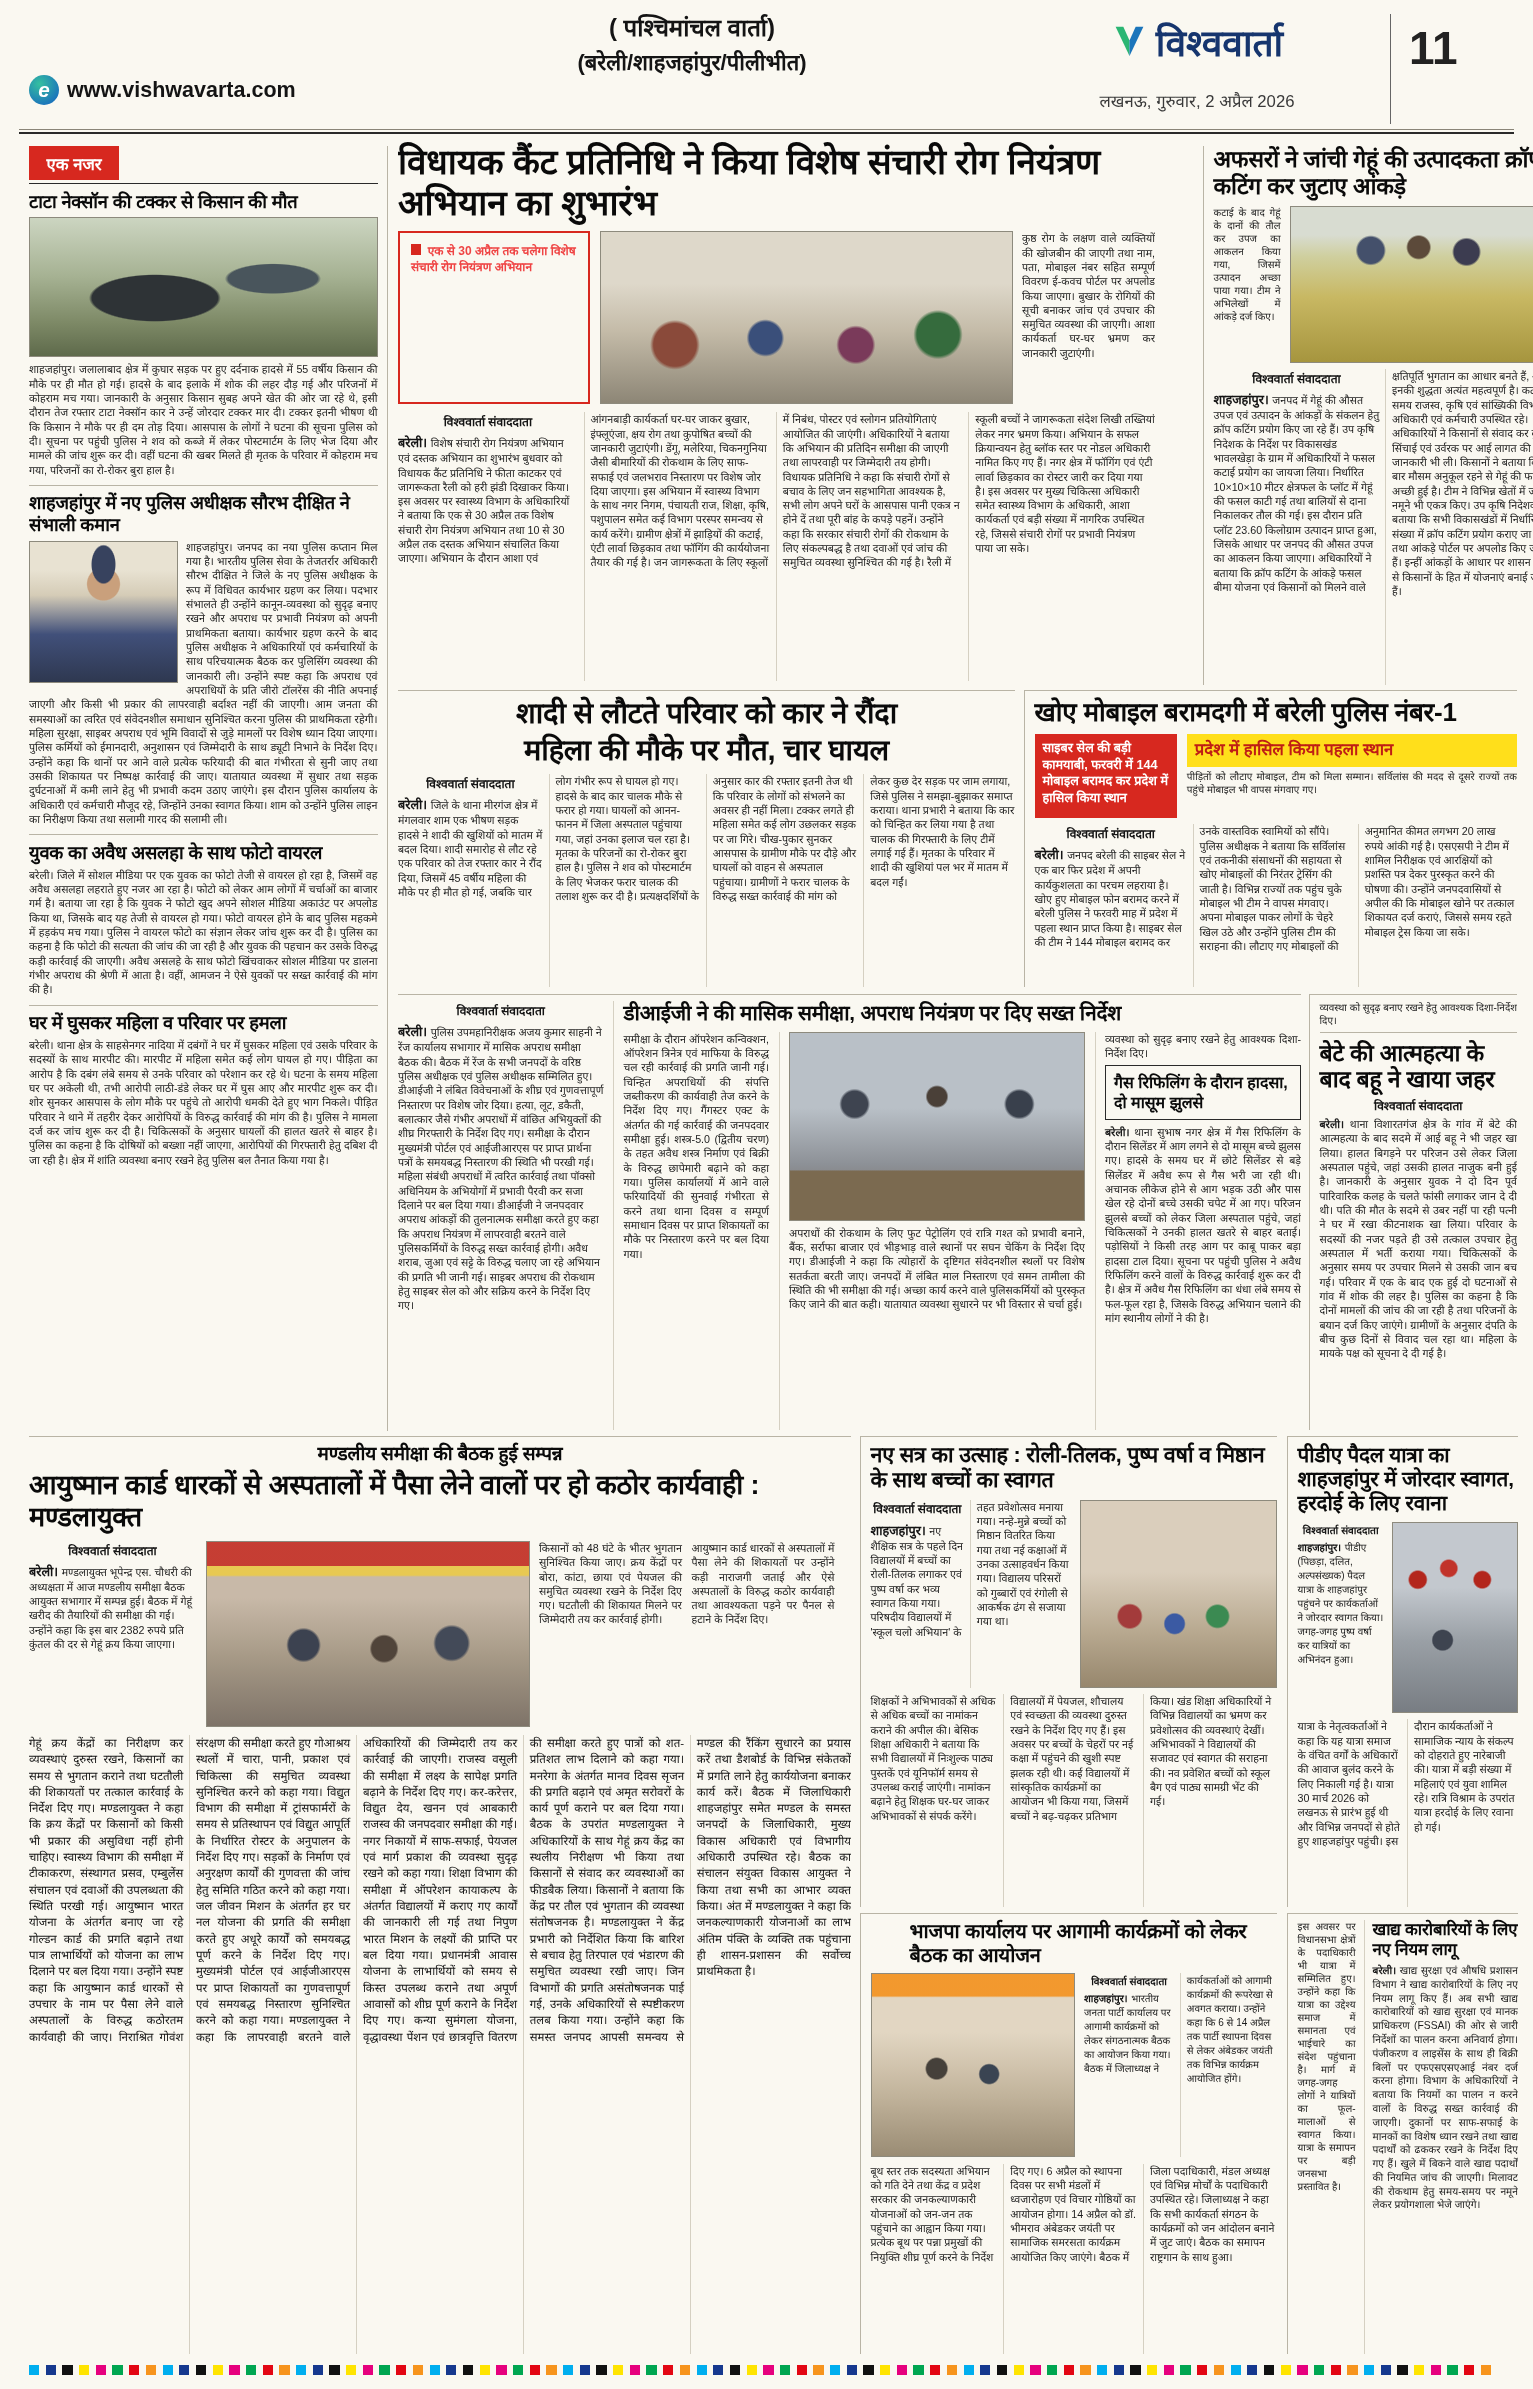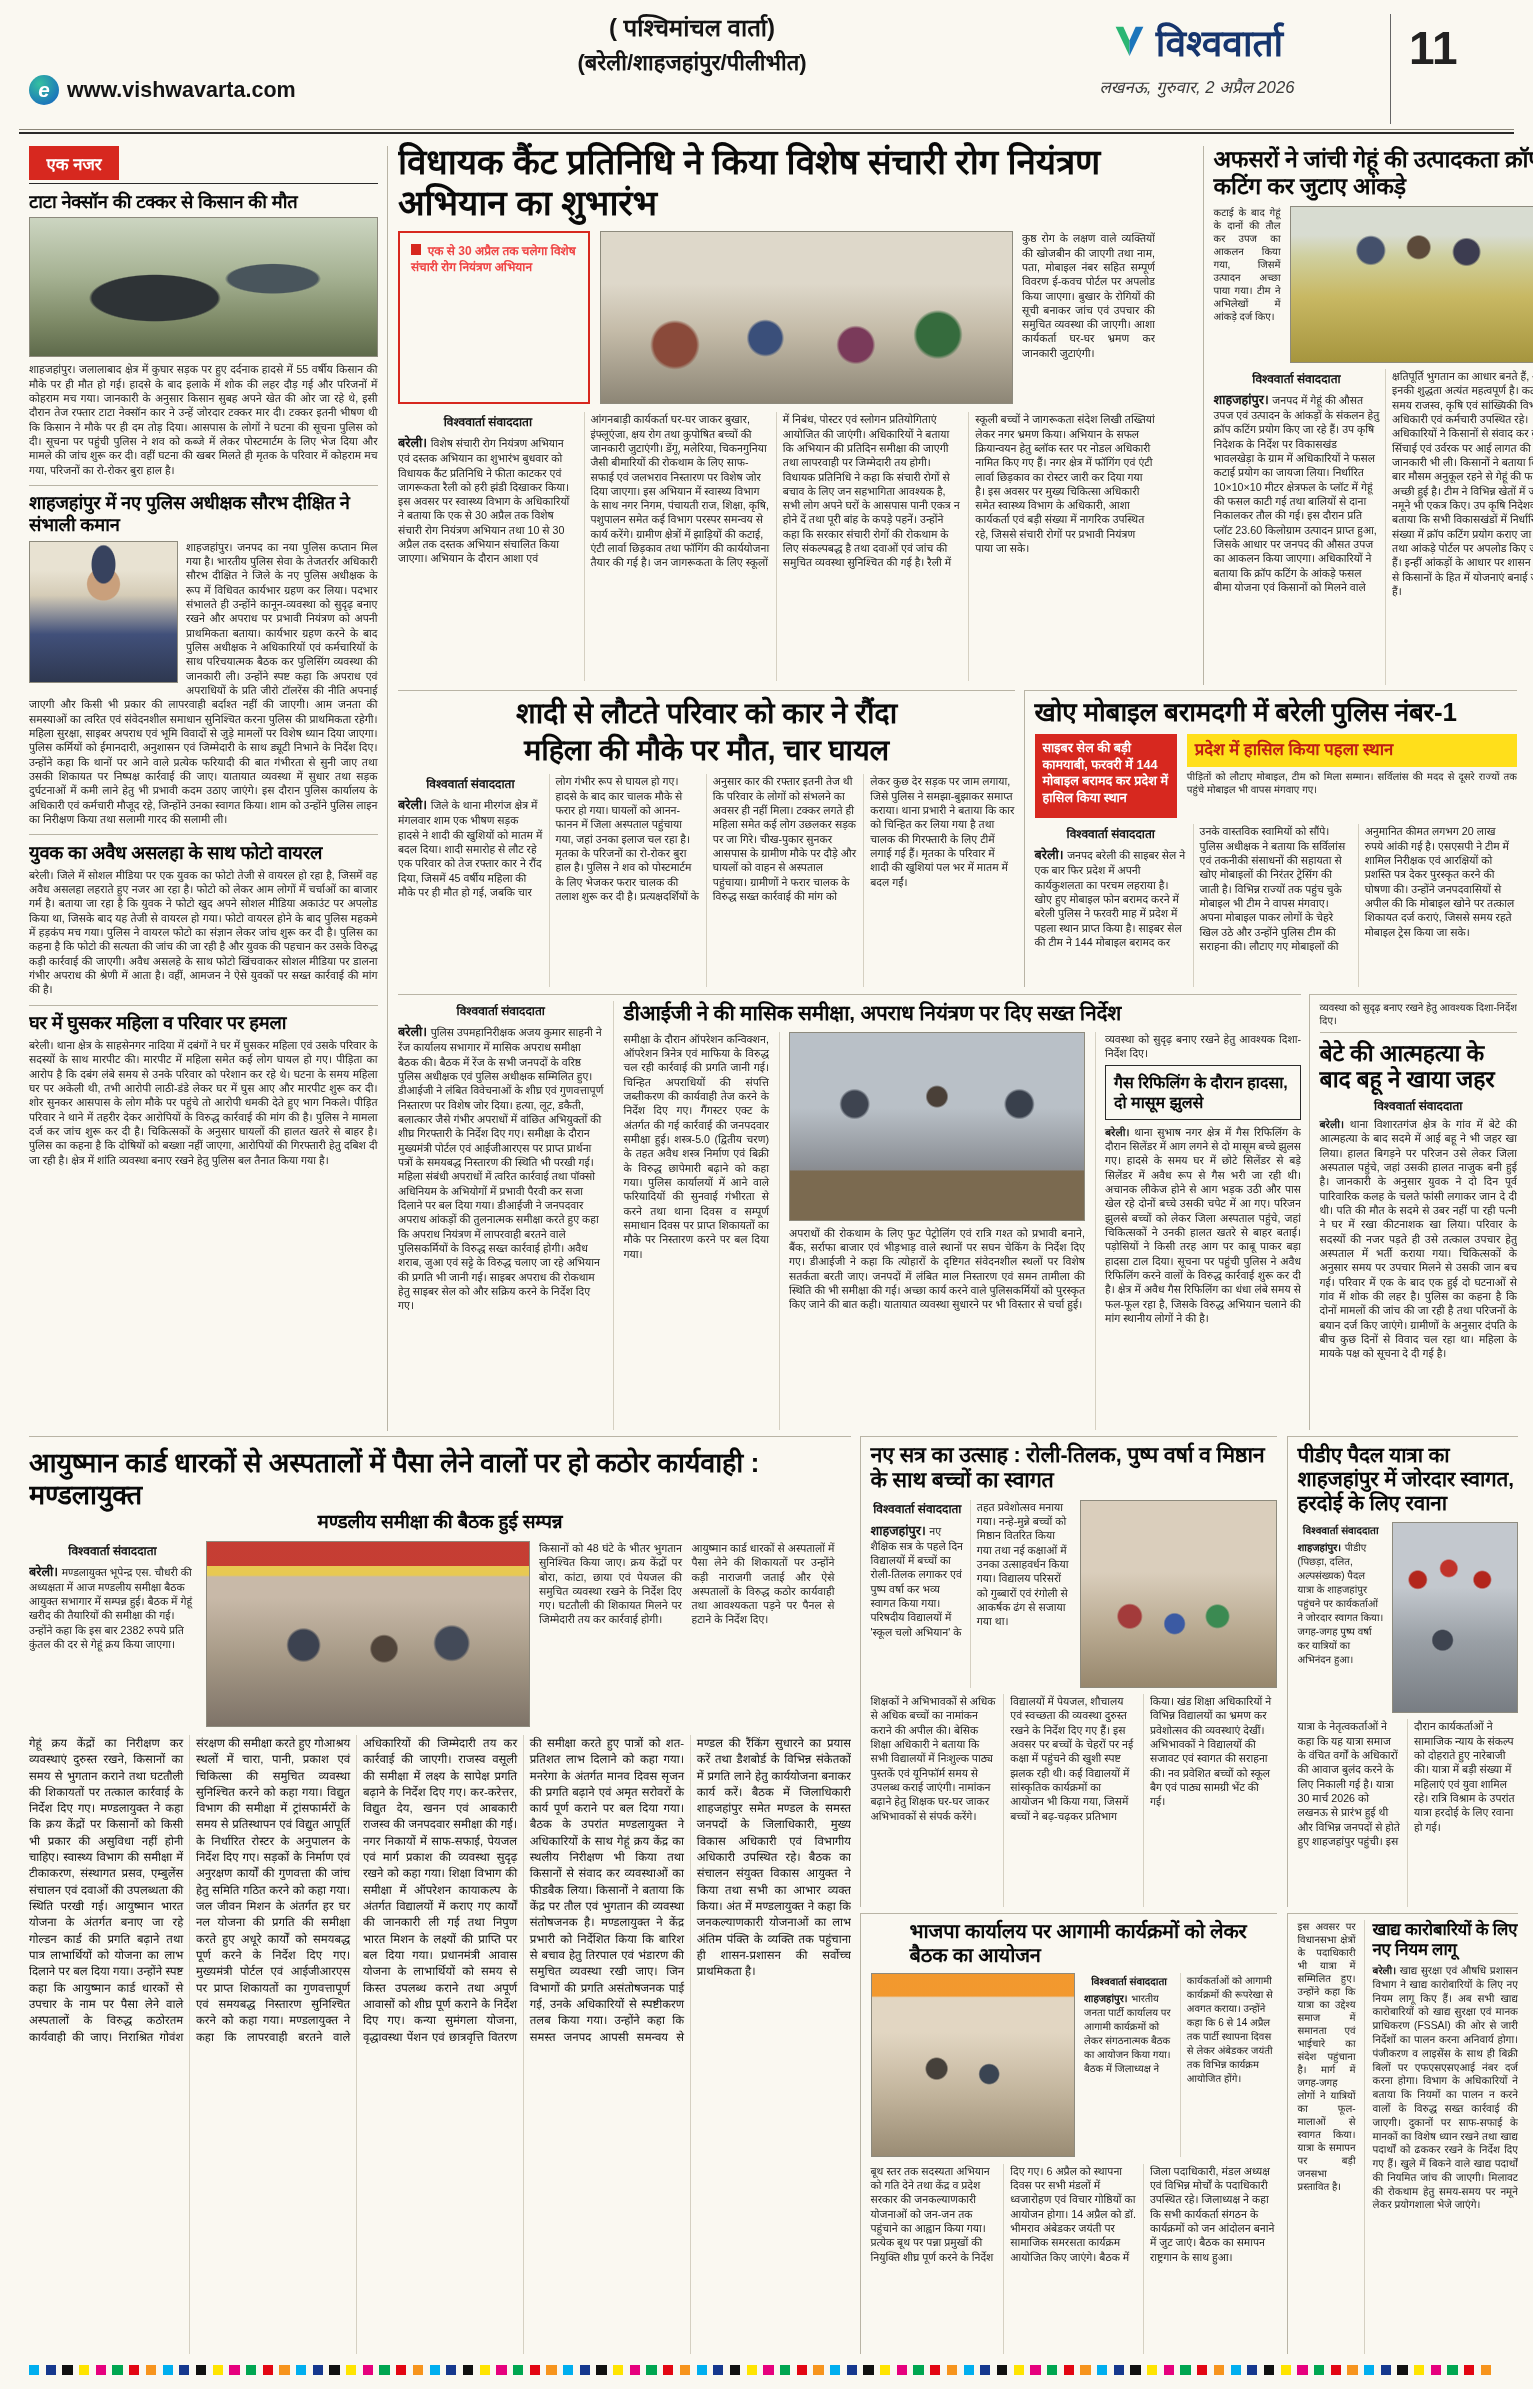--- a/index.html
+++ b/index.html
@@ -81,21 +81,21 @@
   .h-center { position:absolute; left:342px; top:9.5px; width:700px; text-align:center; }
   .h-t1 { font-size:24px; font-weight:bold; }
   .h-t2 { font-size:22px; font-weight:bold; margin-top:3.2px; }
   .h-left { position:absolute; left:29px; top:75px; display:flex; gap:8px; align-items:center; }
   .globe { width:30px; height:30px; border-radius:50%; background:radial-gradient(circle at 35% 30%, #35c0a0, #1b75bb 75%);
            color:#fff; font-weight:bold; font-size:20.7px; display:flex; align-items:center; justify-content:center; font-style:italic; }
   .site { font-size:21.5px; font-weight:bold; }
   .h-right { position:absolute; left:1018px; top:16px; width:358px; text-align:center; }
   .mh-row { display:flex; align-items:center; justify-content:center; gap:8px; }
   .masthead { font-size:37px; font-weight:bold; color:var(--c-navy,#16356e); }
-  .h-date { font-size:16.7px; color:#3a3a3a; margin-top:8px;font-style:italic; }
+  .h-date { font-size:16.7px; color:#3a3a3a; margin-top:22px; }
   .h-vr { position:absolute; left:1390px; top:14.3px; height:110px; border-left:1.6px solid #666; }
   .pageno { position:absolute; left:1409px; top:20.7px; font-size:46px; font-weight:bold; color:#222; }
   .h-rule { position:absolute; left:19px; width:1495px; top:132px; border-top:2.4px solid #2a2a2a; }
   .h-rule2 { position:absolute; left:19px; width:1495px; top:129px; border-top:0.8px solid #8a8578; }
   .foot-marks { position:absolute; left:29px; top:2365px; width:1476px; display:flex; gap:6.4px; }
   .regsq { width:10.3px; height:10.3px; flex:none; }
 </style>
 </head>
 <body>
 
@@ -225,22 +225,22 @@
   </div>
 
   <div class="blk bt bl" style="left:1309px; top:994px; width:208px; height:436px;">
     <p class="jt jt-sm" style="border-bottom:0.8px solid #b9b4a5; padding-bottom:4.8px;">व्यवस्था को सुदृढ़ बनाए रखने हेतु आवश्यक दिशा-निर्देश दिए।</p>
     <div class="hd" style="font-size:23px; margin:6.4px 0 3.2px;">बेटे की आत्महत्या के बाद बहू ने खाया जहर</div>
     <span class="byl">विश्ववार्ता संवाददाता</span>
     <p class="jt grow"><b class="dl">बरेली।</b> <span>थाना विशारतगंज क्षेत्र के गांव में बेटे की आत्महत्या के बाद सदमे में आई बहू ने भी जहर खा लिया। हालत बिगड़ने पर परिजन उसे लेकर जिला अस्पताल पहुंचे, जहां उसकी हालत नाजुक बनी हुई है। जानकारी के अनुसार युवक ने दो दिन पूर्व पारिवारिक कलह के चलते फांसी लगाकर जान दे दी थी। पति की मौत के सदमे से उबर नहीं पा रही पत्नी ने घर में रखा कीटनाशक खा लिया। परिवार के सदस्यों की नजर पड़ते ही उसे तत्काल उपचार हेतु अस्पताल में भर्ती कराया गया। चिकित्सकों के अनुसार समय पर उपचार मिलने से उसकी जान बच गई। परिवार में एक के बाद एक हुई दो घटनाओं से गांव में शोक की लहर है। पुलिस का कहना है कि दोनों मामलों की जांच की जा रही है तथा परिजनों के बयान दर्ज किए जाएंगे। ग्रामीणों के अनुसार दंपति के बीच कुछ दिनों से विवाद चल रहा था। महिला के मायके पक्ष को सूचना दे दी गई है।</span></p>
   </div>
 
   <div class="blk bt" style="left:29px; top:1436px; width:822px; height:918px;">
+    <div class="hd" style="font-size:19px; text-align:center;">मण्डलीय समीक्षा की बैठक हुई सम्पन्न</div>
     <div class="hd" style="font-size:27px; margin-top:4.8px;">आयुष्मान कार्ड धारकों से अस्पतालों में पैसा लेने वालों पर हो कठोर कार्यवाही : मण्डलायुक्त</div>
-    <div class="hd" style="font-size:19px; text-align:center;">मण्डलीय समीक्षा की बैठक हुई सम्पन्न</div>
     <div class="row" style="margin-top:8px; height:186px;">
       <div style="width:167px;">
         <span class="byl">विश्ववार्ता संवाददाता</span>
         <b class="dl">बरेली।</b>
         <span class="jt" style="display:inline;">मण्डलायुक्त भूपेन्द्र एस. चौधरी की अध्यक्षता में आज मण्डलीय समीक्षा बैठक आयुक्त सभागार में सम्पन्न हुई। बैठक में गेहूं खरीद की तैयारियों की समीक्षा की गई। उन्होंने कहा कि इस बार 2382 रुपये प्रति कुंतल की दर से गेहूं क्रय किया जाएगा।</span>
       </div>
       <div class="ph ph-mandal" style="width:324px; height:100%;"></div>
       <p class="jt" style="width:143px;">किसानों को 48 घंटे के भीतर भुगतान सुनिश्चित किया जाए। क्रय केंद्रों पर बोरा, कांटा, छाया एवं पेयजल की समुचित व्यवस्था रखने के निर्देश दिए गए। घटतौली की शिकायत मिलने पर जिम्मेदारी तय कर कार्रवाई होगी।</p>
       <p class="jt" style="width:143px;">आयुष्मान कार्ड धारकों से अस्पतालों में पैसा लेने की शिकायतों पर उन्होंने कड़ी नाराजगी जताई और ऐसे अस्पतालों के विरुद्ध कठोर कार्यवाही तथा आवश्यकता पड़ने पर पैनल से हटाने के निर्देश दिए।</p>
     </div>

